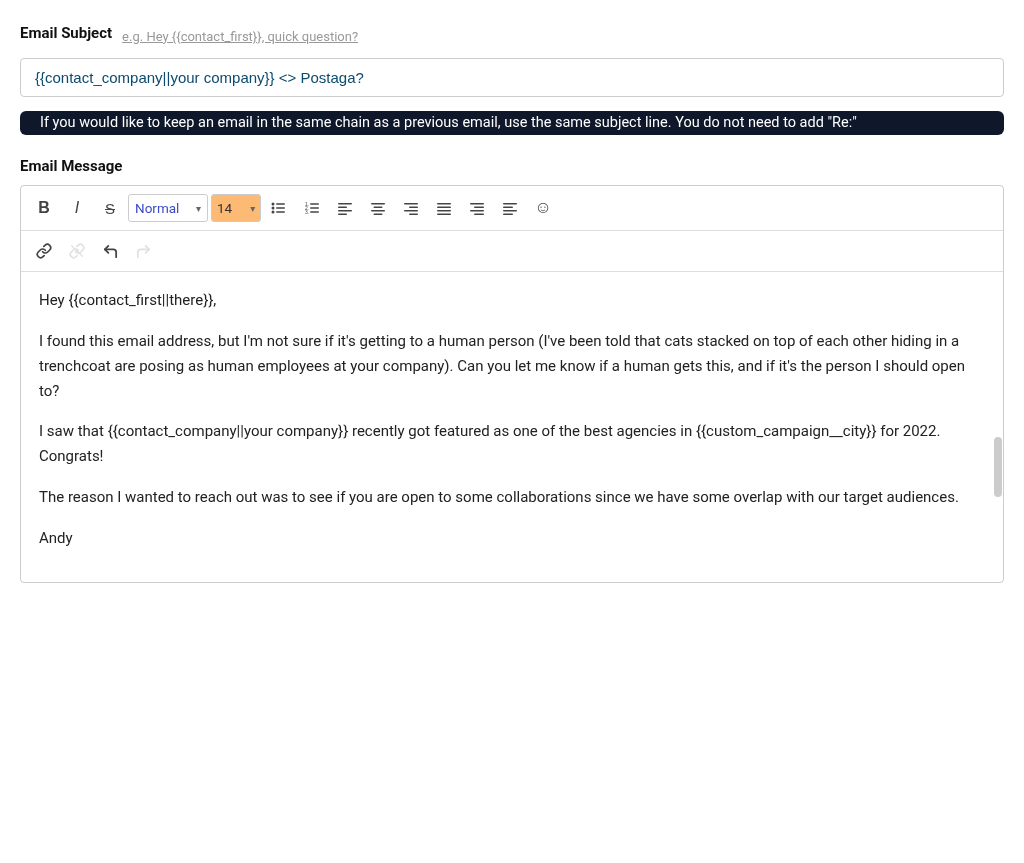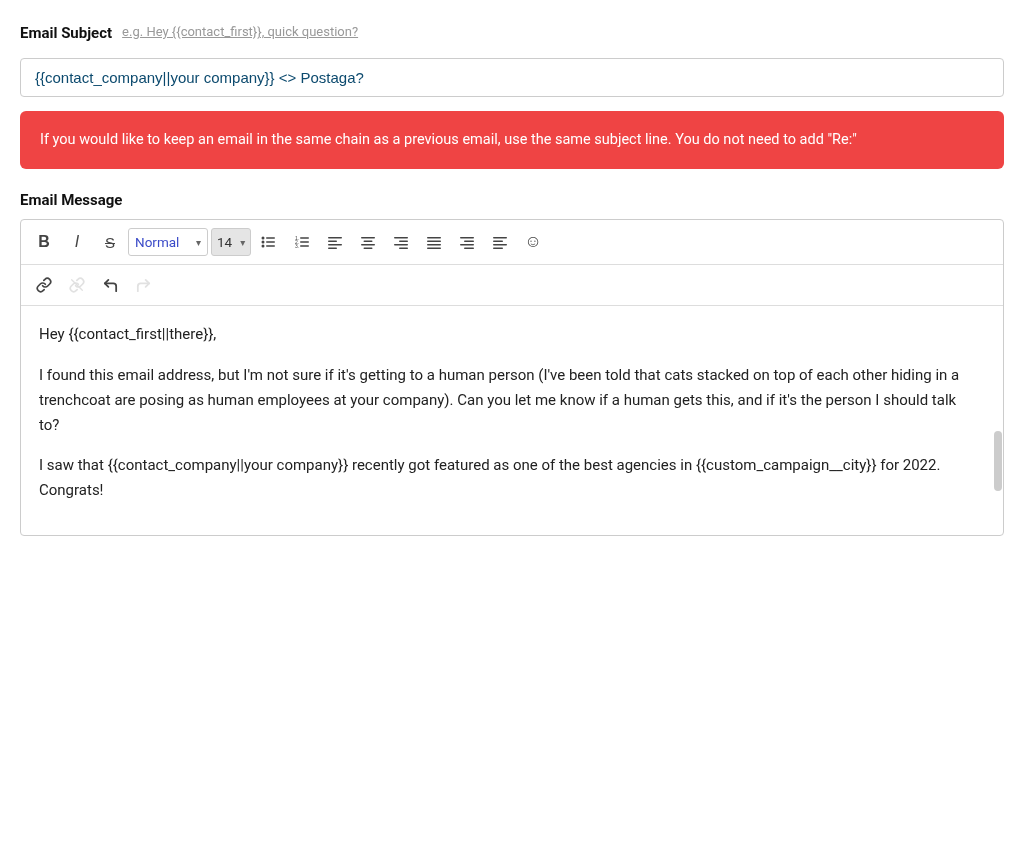--- a/index.html
+++ b/index.html
@@ -26,40 +26,40 @@
     .subject-hint {
       font-size: 13px;
       color: #999;
       font-weight: 400;
       margin-left: 10px;
       text-decoration: underline;
     }
 
     .subject-row {
       display: flex;
-      align-items: flex-start;
+      align-items: center;
       margin-bottom: 10px;
     }
 
     .subject-input {
       width: 100%;
       border: 1.5px solid #ccc;
       border-radius: 4px;
       padding: 10px 14px;
       font-size: 15px;
       color: #0c4a6e;
       outline: none;
       margin-bottom: 14px;
     }
 
     .info-banner {
-      background: #ef4444;
+      background: #0f172a;
       color: #fff;
       border-radius: 6px;
-      padding: 18px 20px;
+      padding: 1px 20px;
       font-size: 14.5px;
       line-height: 1.55;
       margin-bottom: 22px;
     }
 
     .email-message-label {
       font-weight: 700;
       font-size: 15px;
       color: #111;
       margin-bottom: 10px;
@@ -124,23 +124,23 @@
 
     .font-size-select {
       display: flex;
       align-items: center;
       border: 1px solid #ccc;
       border-radius: 3px;
       padding: 3px 5px;
       font-size: 13.5px;
       color: #333;
       cursor: pointer;
-      background: #e5e5e5;
+      background: #fdba74;
       height: 28px;
-      gap: 8px;
+      gap: 18px;
     }
 
     .dropdown-arrow {
       font-size: 10px;
       color: #666;
     }
 
     .editor-wrapper {
       display: flex;
       position: relative;
@@ -336,22 +336,24 @@
       <svg width="17" height="17" viewBox="0 0 24 24" fill="none" stroke="#aaa" stroke-width="2.5" stroke-linecap="round" stroke-linejoin="round">
         <polyline points="15 14 20 9 15 4"></polyline>
         <path d="M4 20v-7a4 4 0 0 1 4-4h12"></path>
       </svg>
     </button>
   </div>
 
   <div class="editor-wrapper">
     <div class="editor-content">
       <p>Hey {{contact_first||there}},</p>
-      <p>I found this email address, but I'm not sure if it's getting to a human person (I've been told that cats stacked on top of each other hiding in a trenchcoat are posing as human employees at your company). Can you let me know if a human gets this, and if it's the person I should talk to?</p>
+      <p>I found this email address, but I'm not sure if it's getting to a human person (I've been told that cats stacked on top of each other hiding in a trenchcoat are posing as human employees at your company). Can you let me know if a human gets this, and if it's the person I should open to?</p>
       <p>I saw that {{contact_company||your company}} recently got featured as one of the best agencies in {{custom_campaign__city}} for 2022. Congrats!</p>
+      <p>The reason I wanted to reach out was to see if you are open to some collaborations since we have some overlap with our target audiences.</p>
+      <p>Andy</p>
     </div>
     <div class="editor-scrollbar">
       <div class="scrollbar-thumb"></div>
     </div>
   </div>
 </div>
 
 
 
 

